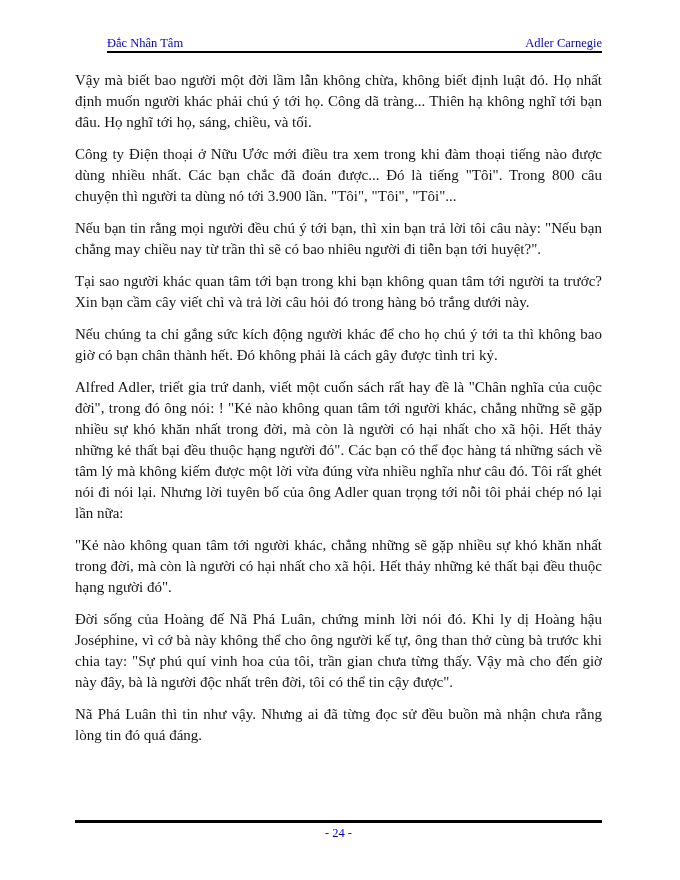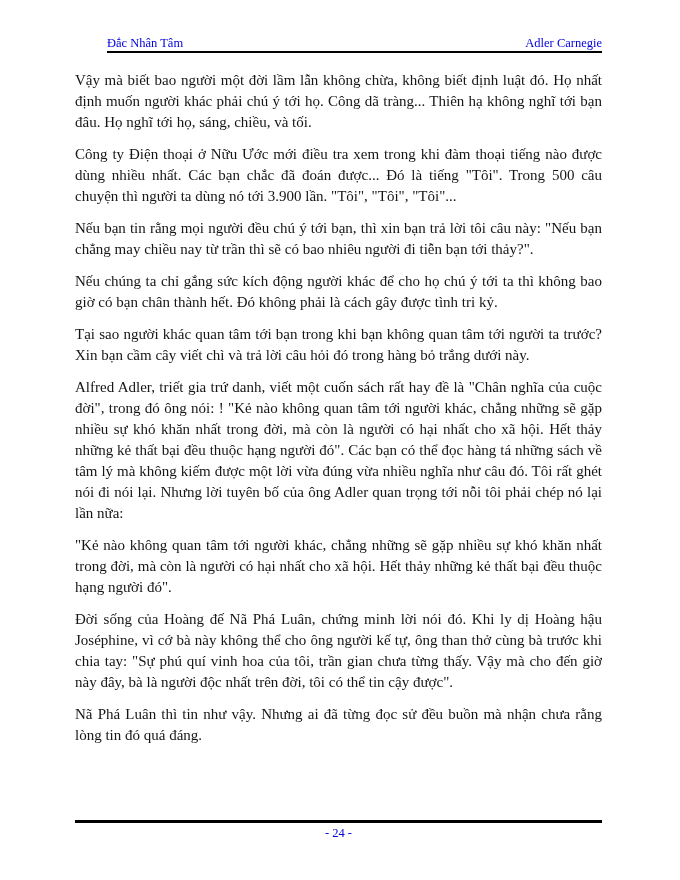--- a/index.html
+++ b/index.html
@@ -63,24 +63,24 @@
 
 <div class="page">
 
   <div class="header">
     <span class="header-left">Đắc Nhân Tâm</span>
     <span class="header-right">Adler Carnegie</span>
   </div>
 
   <div class="content">
       <p class="para">Vậy mà biết bao người một đời lầm lẫn không chừa, không biết định luật đó. Họ nhất định muốn người khác phải chú ý tới họ. Công dã tràng... Thiên hạ không nghĩ tới bạn đâu. Họ nghĩ tới họ, sáng, chiều, và tối.</p>
-      <p class="para">Công ty Điện thoại ở Nữu Ước mới điều tra xem trong khi đàm thoại tiếng nào được dùng nhiều nhất. Các bạn chắc đã đoán được... Đó là tiếng "Tôi". Trong 500 câu chuyện thì người ta dùng nó tới 3.900 lần. "Tôi", "Tôi", "Tôi"...</p>
-      <p class="para">Nếu bạn tin rằng mọi người đều chú ý tới bạn, thì xin bạn trả lời tôi câu này: "Nếu bạn chẳng may chiều nay từ trần thì sẽ có bao nhiêu người đi tiễn bạn tới thảy?".</p>
+      <p class="para">Công ty Điện thoại ở Nữu Ước mới điều tra xem trong khi đàm thoại tiếng nào được dùng nhiều nhất. Các bạn chắc đã đoán được... Đó là tiếng "Tôi". Trong 800 câu chuyện thì người ta dùng nó tới 3.900 lần. "Tôi", "Tôi", "Tôi"...</p>
+      <p class="para">Nếu bạn tin rằng mọi người đều chú ý tới bạn, thì xin bạn trả lời tôi câu này: "Nếu bạn chẳng may chiều nay từ trần thì sẽ có bao nhiêu người đi tiễn bạn tới huyệt?".</p>
+      <p class="para">Tại sao người khác quan tâm tới bạn trong khi bạn không quan tâm tới người ta trước? Xin bạn cầm cây viết chì và trả lời câu hỏi đó trong hàng bỏ trắng dưới này.</p>
       <p class="para">Nếu chúng ta chỉ gắng sức kích động người khác để cho họ chú ý tới ta thì không bao giờ có bạn chân thành hết. Đó không phải là cách gây được tình tri kỷ.</p>
-      <p class="para">Tại sao người khác quan tâm tới bạn trong khi bạn không quan tâm tới người ta trước? Xin bạn cầm cây viết chì và trả lời câu hỏi đó trong hàng bỏ trắng dưới này.</p>
       <p class="para">Alfred Adler, triết gia trứ danh, viết một cuốn sách rất hay đề là "Chân nghĩa của cuộc đời", trong đó ông nói: ! "Kẻ nào không quan tâm tới người khác, chẳng những sẽ gặp nhiều sự khó khăn nhất trong đời, mà còn là người có hại nhất cho xã hội. Hết thảy những kẻ thất bại đều thuộc hạng người đó". Các bạn có thể đọc hàng tá những sách về tâm lý mà không kiếm được một lời vừa đúng vừa nhiều nghĩa như câu đó. Tôi rất ghét nói đi nói lại. Nhưng lời tuyên bố của ông Adler quan trọng tới nỗi tôi phải chép nó lại lần nữa:</p>
       <p class="para">"Kẻ nào không quan tâm tới người khác, chẳng những sẽ gặp nhiều sự khó khăn nhất trong đời, mà còn là người có hại nhất cho xã hội. Hết thảy những kẻ thất bại đều thuộc hạng người đó".</p>
       <p class="para">Đời sống của Hoàng đế Nã Phá Luân, chứng minh lời nói đó. Khi ly dị Hoàng hậu Joséphine, vì cớ bà này không thể cho ông người kế tự, ông than thở cùng bà trước khi chia tay: "Sự phú quí vinh hoa của tôi, trần gian chưa từng thấy. Vậy mà cho đến giờ này đây, bà là người độc nhất trên đời, tôi có thể tin cậy được".</p>
       <p class="para">Nã Phá Luân thì tin như vậy. Nhưng ai đã từng đọc sử đều buồn mà nhận chưa rằng lòng tin đó quá đáng.</p>
     </div>
 
   <div class="footer">
     <span class="page-num">- 24 -</span>
   </div>
 

